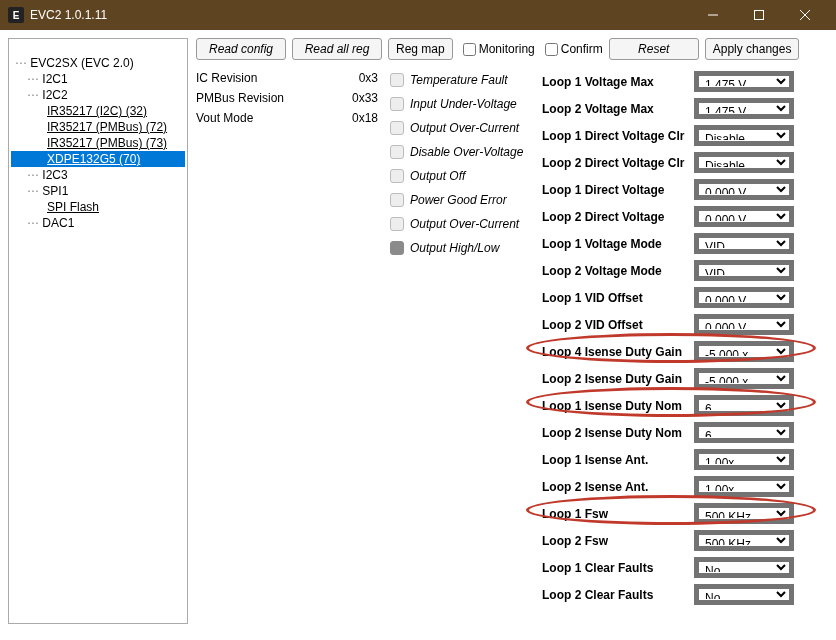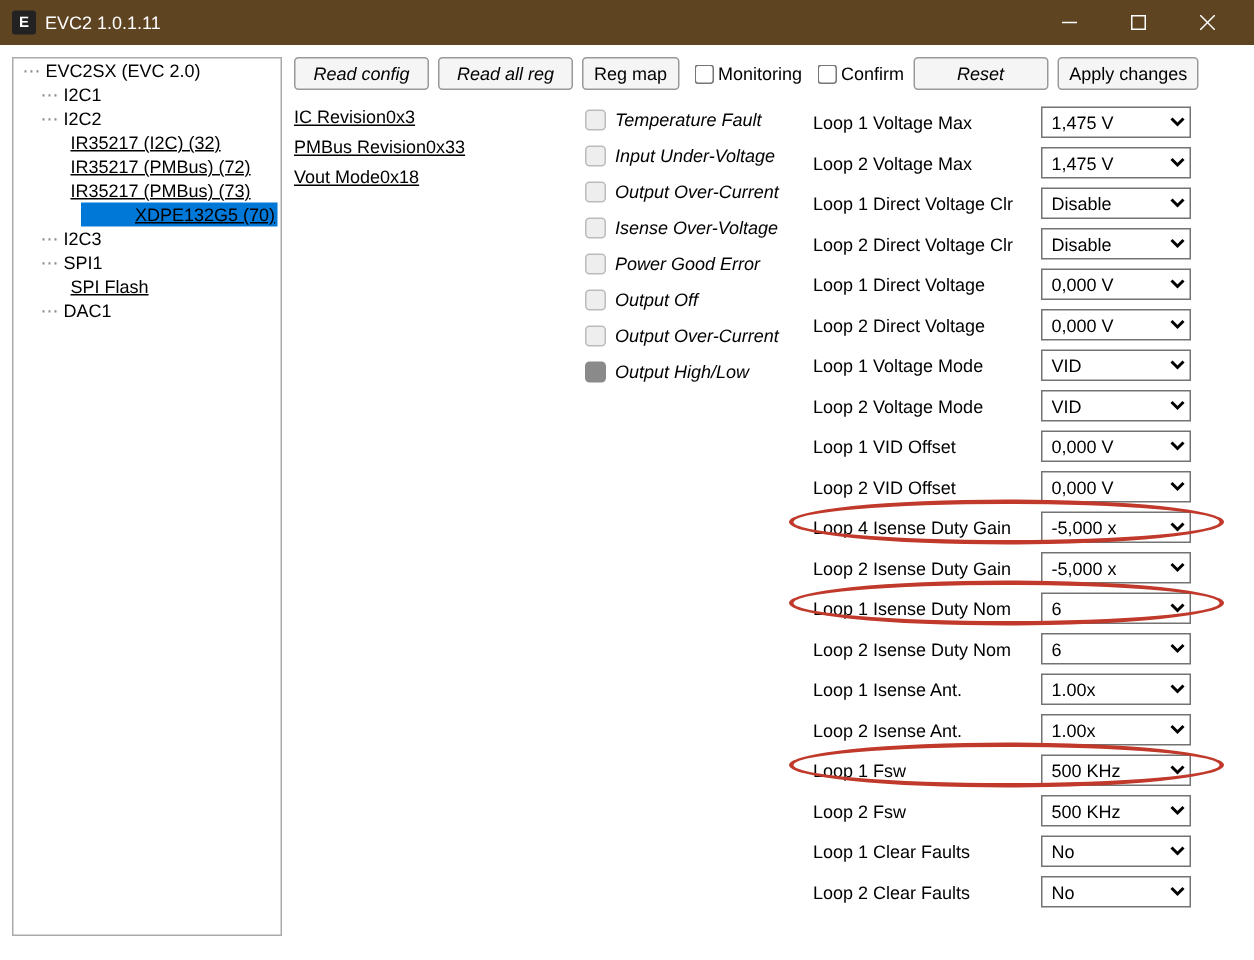--- a/index.html
+++ b/index.html
@@ -4,44 +4,44 @@
 <style>
   * { box-sizing: border-box; font-family: "Segoe UI", Tahoma, sans-serif; }
   body { margin: 0; background: #fff; width: 836px; height: 640px; overflow: hidden; }
   .titlebar { height: 30px; background: #5f4422; color: #fff; display: flex; align-items: center; padding: 0 8px; font-size: 12px; }
   .titlebar .title { flex: 1; display:flex; align-items:center; gap:6px;}
   .titlebar .icon-e { width:16px; height:16px; background:#222; color:#fff; font-weight:bold; font-size:10px; display:flex; align-items:center; justify-content:center; border-radius:2px;}
   .titlebar .win-btns { display: flex; }
   .titlebar .win-btn { width: 46px; height: 30px; display:flex; align-items:center; justify-content:center; cursor:pointer; }
   .titlebar .win-btn svg { stroke:#fff; }
   .content { display: flex; height:602px; padding: 8px; gap:8px; }
-  .tree-panel { width: 180px; border:1px solid #aaa; padding:0 2px; font-size:12px; overflow:auto; }
+  .tree-panel { width: 180px; border:1px solid #aaa; padding:16px 2px; font-size:12px; overflow:auto; }
   .tree-item { padding: 1px 0 1px 4px; white-space:nowrap; cursor:default; }
   .indent1 { padding-left: 16px; }
   .indent2 { padding-left: 36px; text-decoration: underline; }
-  .tree-item.selected { background:#0078d7; color:#000000;margin-left:43px; }
+  .tree-item.selected { background:#0078d7; color:#ffffff; }
   .dots { color:#888; }
   .main { flex:1; display:flex; gap:6px; font-size:12px; }
   .col { }
   .col-info { width:182px; }
   .toolbar { display:flex; gap:6px; align-items:center; margin-bottom:8px; flex-wrap:nowrap; }
   .btn { border:1px solid #999; background:#f5f5f5; border-radius:3px; padding:3px 7px; font-size:12px; cursor:pointer; white-space:nowrap;}
   .btn.wide { min-width:90px; text-align:center;font-style:italic;}
-  .info-row { display:flex; justify-content:flex-start; padding:3px 0;text-decoration:underline; }
+  .info-row { display:flex; justify-content:space-between; padding:3px 0; }
   .ck { display:flex; align-items:center; gap:0; white-space:nowrap;}
   .ck input { width:13px; height:13px; }
   .fault-col { width:140px;font-style:italic; }
   .fault-item { display:flex; align-items:center; gap:6px; padding:5px 0; }
   .fchk { width:14px; height:14px; border:1px solid #bbb; border-radius:3px; background:#eee; display:inline-block; flex:none;}
   .fchk.on { background:#8a8a8a; border-color:#8a8a8a; }
-  .labels-col { width:140px; }
+  .labels-col { width:140px;font-weight:bold; }
   .label-row { height:27px; display:flex; align-items:center; white-space:nowrap;}
   .inputs-col { width:120px; position:relative;}
   .input-row { height:27px; display:flex; align-items:center; }
-  select.combo { width:100px; height:21px; border:1px solid #737373; font-size:12px; padding:1px 2px; background:#fff;}
+  select.combo { width:100px; height:21px; border:5px solid #737373; font-size:12px; padding:1px 2px; background:#fff;}
   
   .highlight { position:absolute; border:3px solid #c0392b; border-radius:50%/50%; pointer-events:none; }
 </style>
 </head>
 <body>
 
 <div class="titlebar">
   <div class="title">
     <span class="icon-e">E</span>
     <span>EVC2 1.0.1.11</span>
@@ -128,29 +128,29 @@
             <div class="fault-item">
               <span class="fchk"></span>
               <span>Input Under-Voltage</span>
             </div>
             <div class="fault-item">
               <span class="fchk"></span>
               <span>Output Over-Current</span>
             </div>
             <div class="fault-item">
               <span class="fchk"></span>
-              <span>Isense Over-Voltage</span>
+              <span>Disable Over-Voltage</span>
+            </div>
+            <div class="fault-item">
+              <span class="fchk"></span>
+              <span>Output Off</span>
             </div>
             <div class="fault-item">
               <span class="fchk"></span>
               <span>Power Good Error</span>
-            </div>
-            <div class="fault-item">
-              <span class="fchk"></span>
-              <span>Output Off</span>
             </div>
             <div class="fault-item">
               <span class="fchk"></span>
               <span>Output Over-Current</span>
             </div>
             <div class="fault-item">
               <span class="fchk on"></span>
               <span>Output High/Low</span>
             </div>
           </div>

